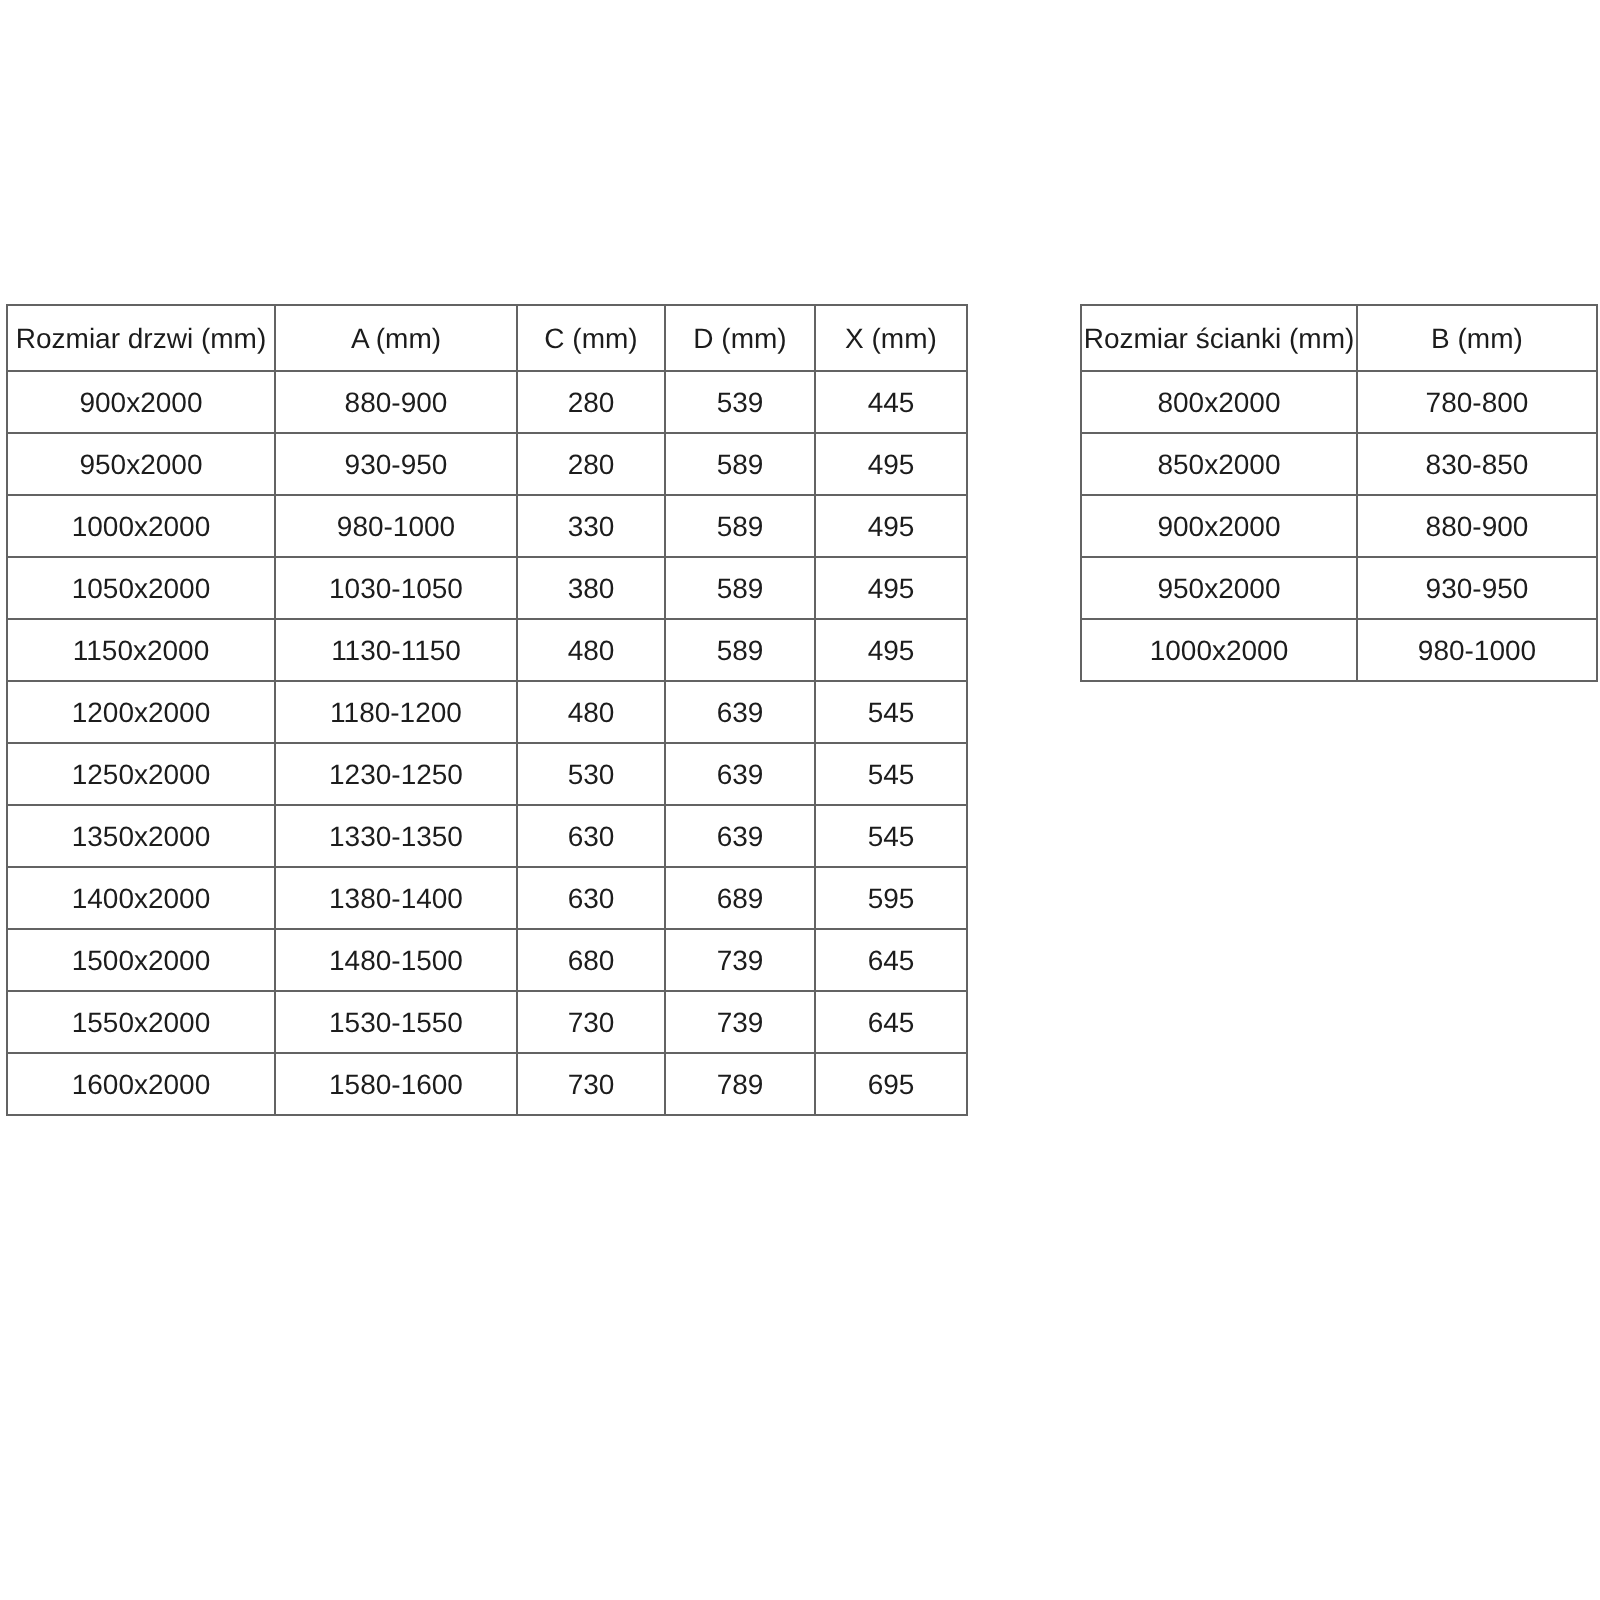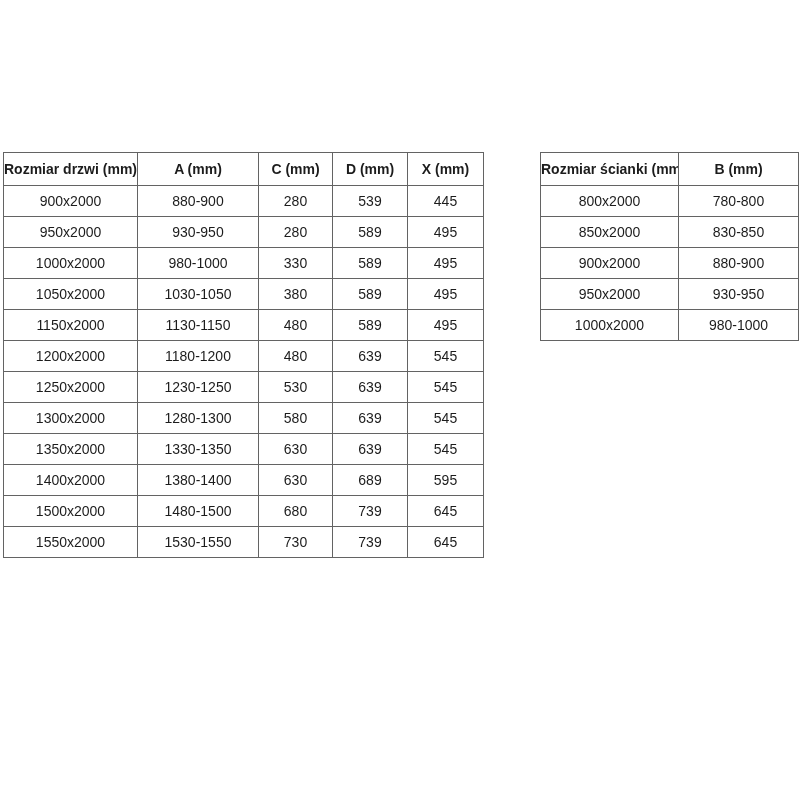--- a/index.html
+++ b/index.html
@@ -26,21 +26,21 @@
     border: 1px solid #636363;
     text-align: center;
     vertical-align: middle;
     color: #1c1c1c;
     font-size: 14px;
     padding: 0;
     overflow: hidden;
     white-space: nowrap;
   }
   table.size-table th {
-    font-weight: bold;
+    font-weight: normal;
     height: 32px;
   }
   table.size-table td {
     font-weight: normal;
     height: 30px;
   }
   #door-table {
     left: 3px;
     top: 152px;
     width: 480px;
@@ -126,27 +126,20 @@
           <td>545</td>
         </tr>
         <tr>
           <td>1250x2000</td>
           <td>1230-1250</td>
           <td>530</td>
           <td>639</td>
           <td>545</td>
         </tr>
         <tr>
-          <td>1300x2000</td>
-          <td>1280-1300</td>
-          <td>580</td>
-          <td>639</td>
-          <td>545</td>
-        </tr>
-        <tr>
           <td>1350x2000</td>
           <td>1330-1350</td>
           <td>630</td>
           <td>639</td>
           <td>545</td>
         </tr>
         <tr>
           <td>1400x2000</td>
           <td>1380-1400</td>
           <td>630</td>
@@ -159,20 +152,27 @@
           <td>680</td>
           <td>739</td>
           <td>645</td>
         </tr>
         <tr>
           <td>1550x2000</td>
           <td>1530-1550</td>
           <td>730</td>
           <td>739</td>
           <td>645</td>
+        </tr>
+        <tr>
+          <td>1600x2000</td>
+          <td>1580-1600</td>
+          <td>730</td>
+          <td>789</td>
+          <td>695</td>
         </tr>
       </tbody>
   </table>
 
   <table id="wall-table" class="size-table">
     <colgroup>
       <col class="c0">
         <col class="c1">
     </colgroup>
     <thead>

